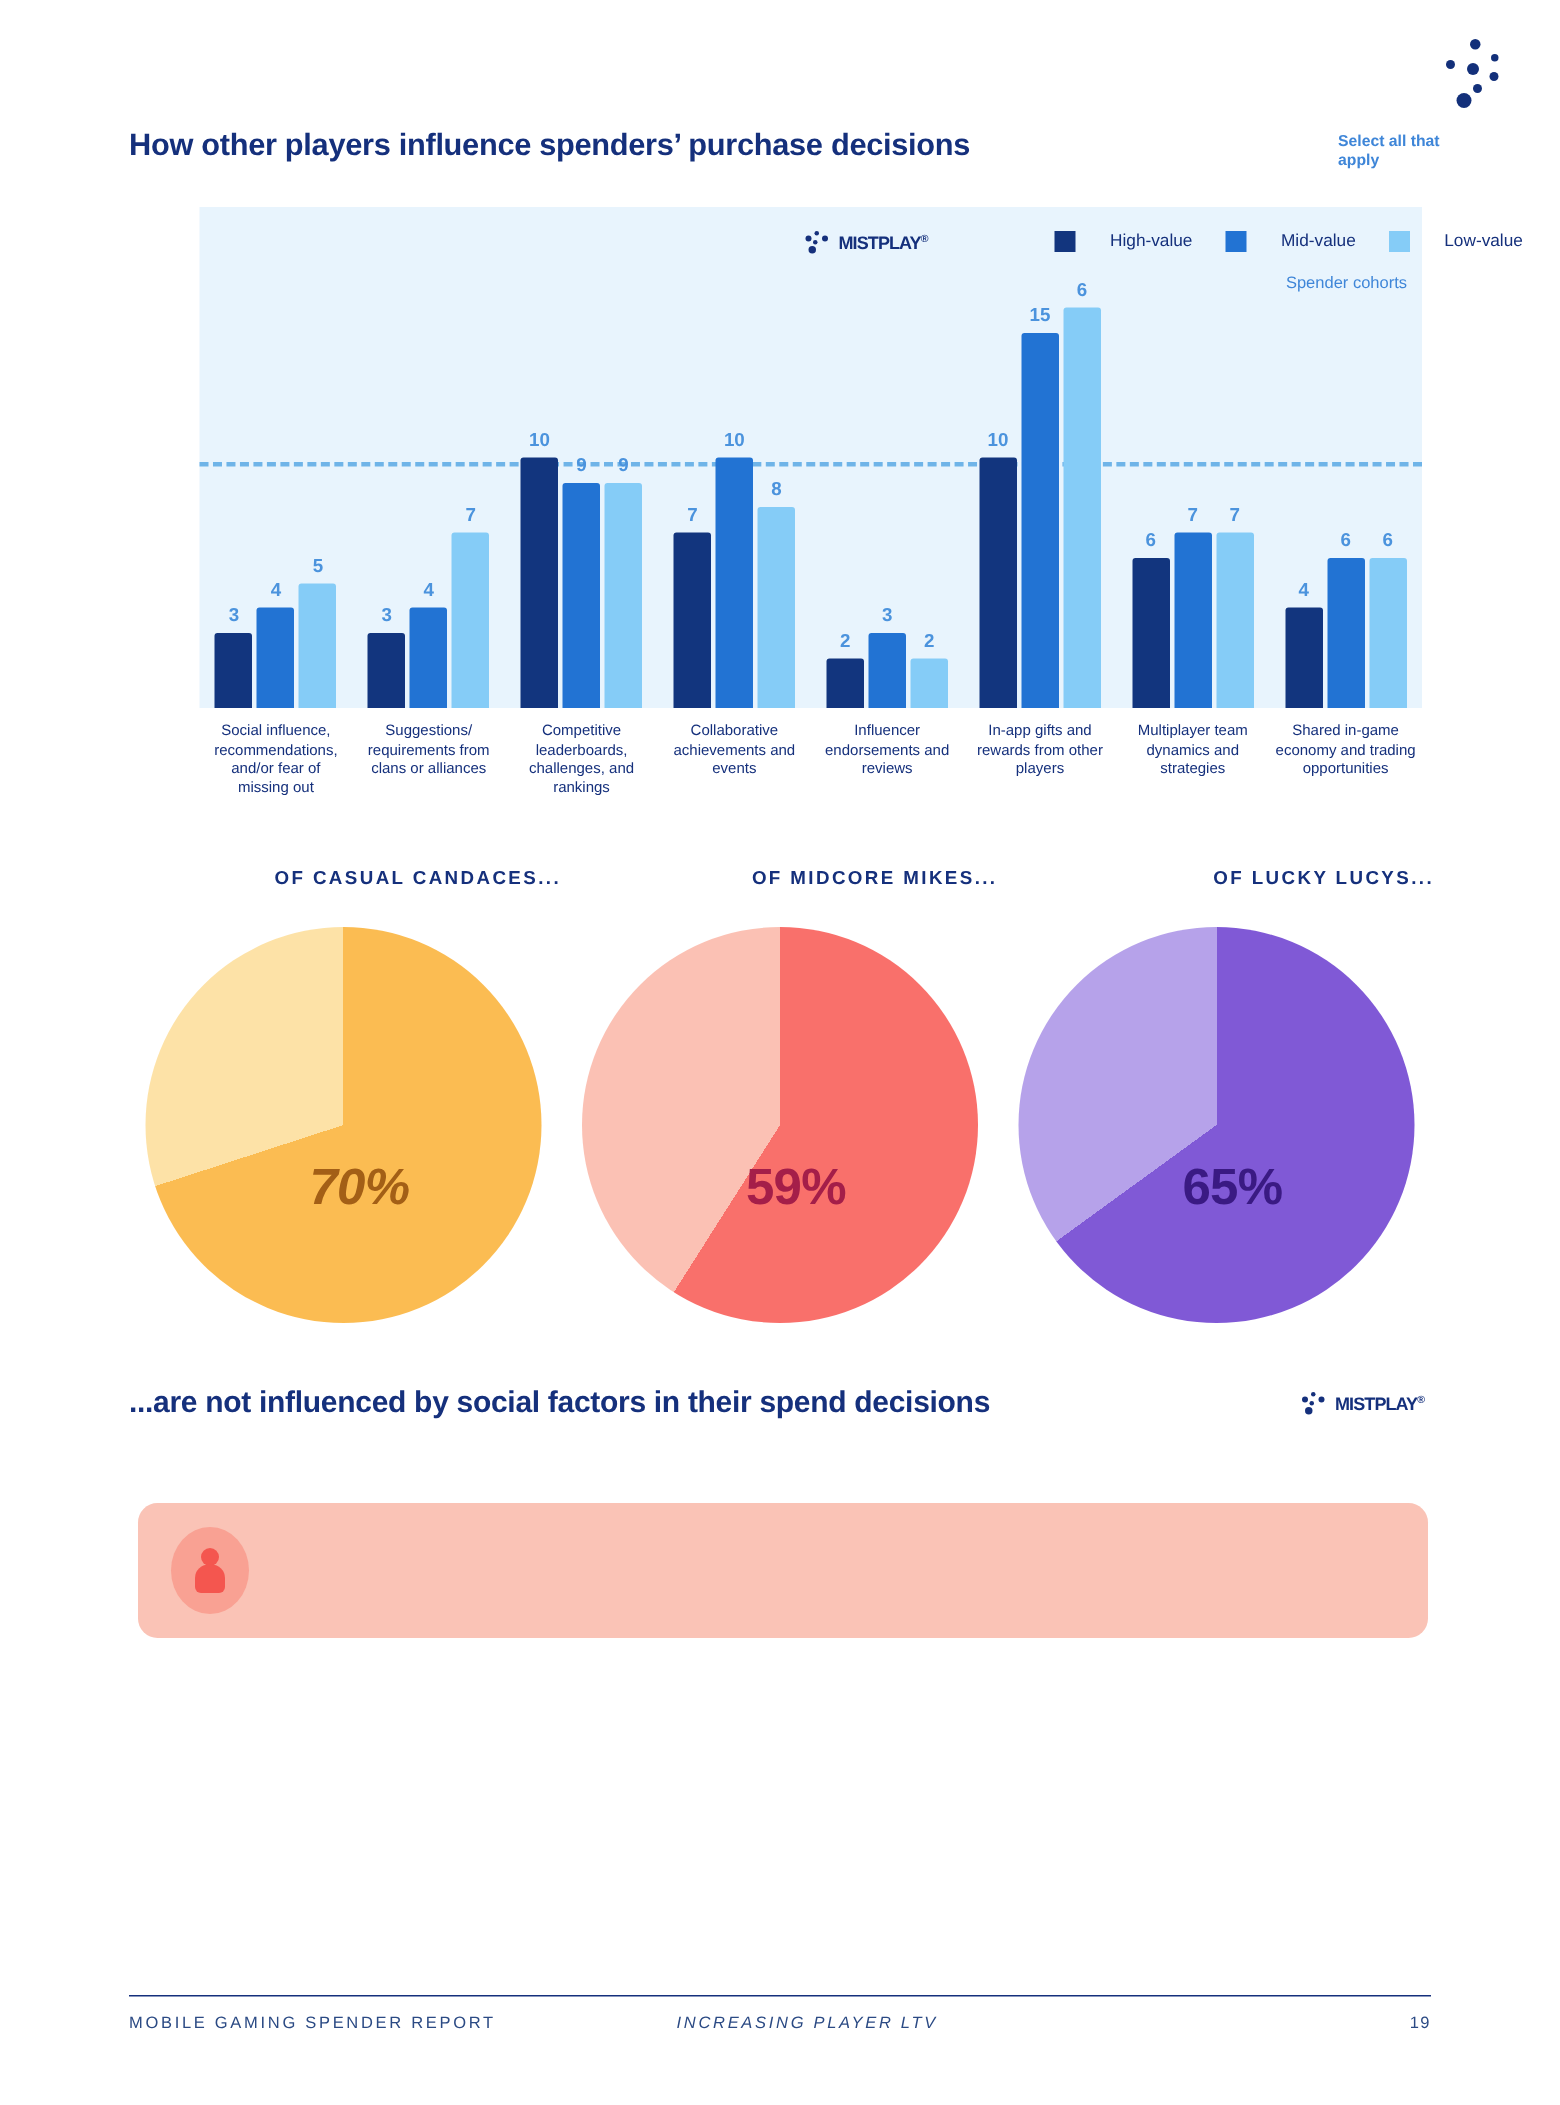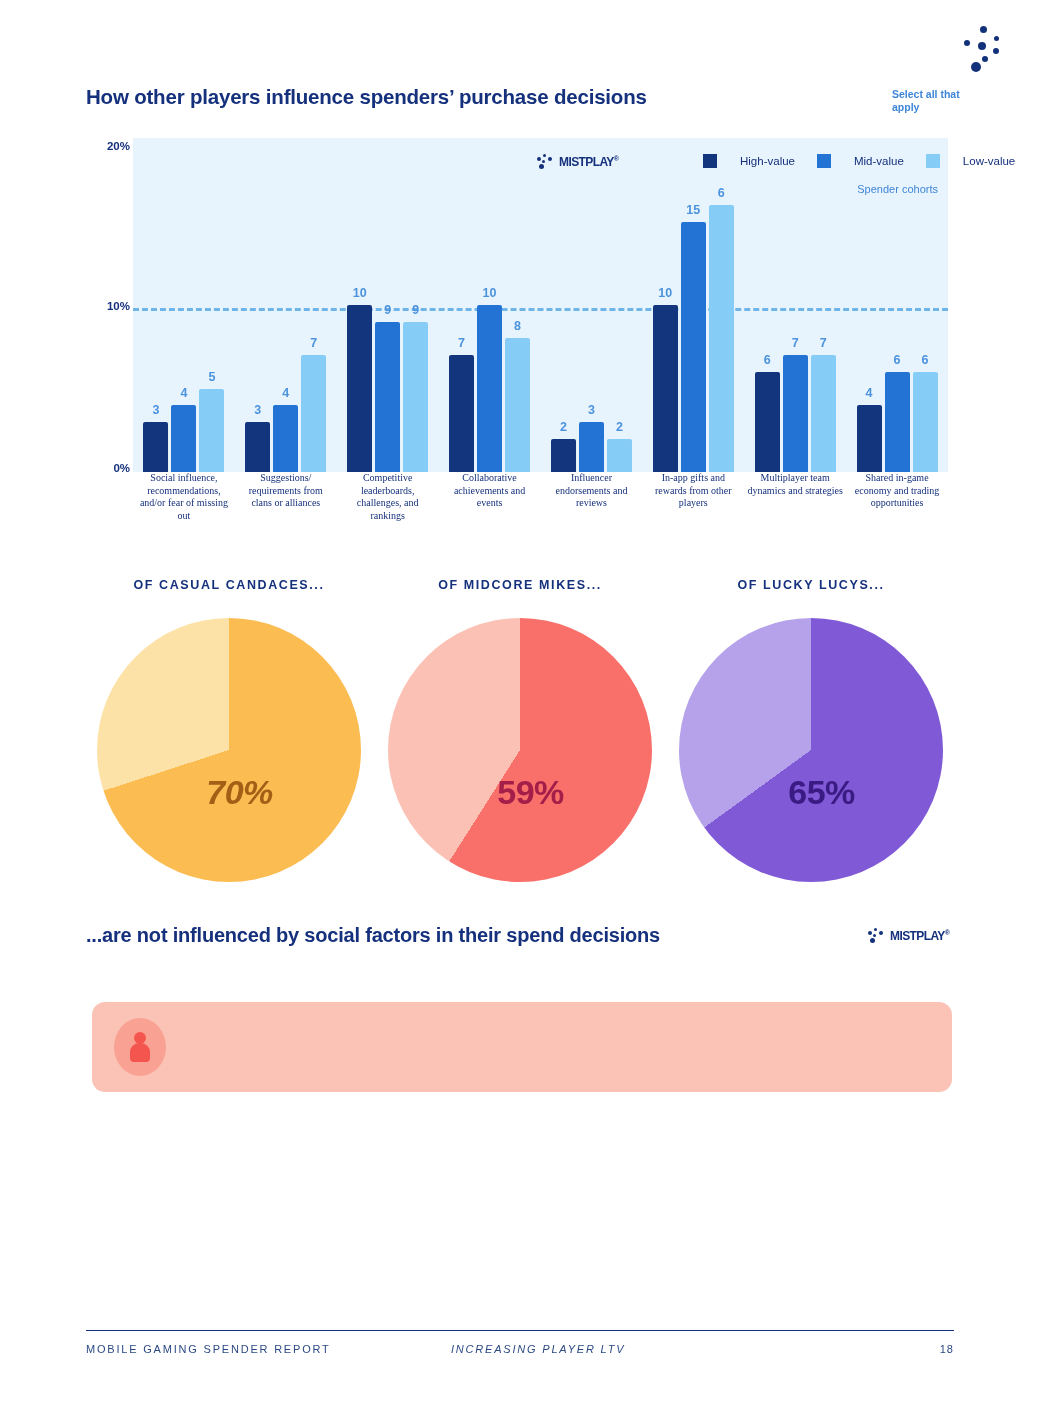--- a/index.html
+++ b/index.html
@@ -59,35 +59,35 @@
   .logo-text sup { font-size: 7px; vertical-align: super; }
 
   .groups { position: absolute; left: 0; bottom: 0; width: 100%; height: 334px; display: flex; }
   .grp { flex: 1; position: relative; height: 100%; display: flex; align-items: flex-end; justify-content: center; gap: 3px; }
   .bar { width: 25px; position: relative; border-radius: 2px 2px 0 0; }
   .bar-val {
     position: absolute; left: 50%; transform: translateX(-50%);
     top: -19px; font-size: 12.5px; font-weight: bold; color: #4b93dd; white-space: nowrap;
   }
 
-  .xlabels { position: absolute; left: 47px; top: 334px; width: 815px; display: flex; font-family: Liberation Serif, serif; }
+  .xlabels { position: absolute; left: 47px; top: 344px; width: 815px; display: flex; }
   .xlabel {
     flex: 1; text-align: center; font-size: 10px; line-height: 12.6px;
     color: #15307c; padding: 0 3px;
   }
 
   
   .pies { position: absolute; left: 86px; top: 578px; width: 868px; height: 330px; }
   .pie-col { position: absolute; top: 0; width: 290px; text-align: center; }
   .pie-col.c1 { left: -2px; }
   .pie-col.c2 { left: 289px; }
   .pie-col.c3 { left: 580px; }
   .pie-head {
     font-size: 12.5px; font-weight: bold; color: #15307c;
-    letter-spacing: 1.6px; margin-bottom: 26px;
+    letter-spacing: 1.6px; margin-bottom: 26px; text-align: right;
   }
   .pie { position: relative; width: 264px; height: 264px; margin: 0 auto; border-radius: 50%; }
   .pie-pct {
     position: absolute; left: 54%; top: 66%; transform: translate(-50%,-50%);
     font-size: 34px; font-weight: bold; letter-spacing: -0.5px;
   }
 
   
   .sub-heading {
     position: absolute; left: 86px; top: 924px;
@@ -132,25 +132,20 @@
     <i style="left:31px;top:22px;width:6px;height:6px;"></i>
     <i style="left:20px;top:30px;width:6px;height:6px;"></i>
     <i style="left:9px;top:36px;width:10px;height:10px;"></i>
   </div>
 
   <div class="page-title">How other players influence spenders’ purchase decisions</div>
   <div class="select-all">Select all that apply</div>
 
   <div class="chart-wrap">
 
-    <div class="y-axis">
-      <div class="y-tick t20">20%</div>
-      <div class="y-tick t10">10%</div>
-      <div class="y-tick t0">0%</div>
-    </div>
 
     <div class="plot">
 
       <div class="avg-line"></div>
 
       <div class="logo-mark">
         <span class="logo-dots">
           <i style="left:0;top:3px;width:4px;height:4px;"></i>
           <i style="left:6px;top:0;width:3px;height:3px;"></i>
           <i style="left:11px;top:3px;width:4px;height:4px;"></i>
@@ -319,16 +314,16 @@
         <span class="head"></span>
           <span class="body"></span>
       </span>
     </div>
   </div>
 
   <div class="footer-rule"></div>
   <div class="footer">
     <span class="f-left">MOBILE GAMING SPENDER REPORT</span>
     <span class="f-mid">INCREASING PLAYER LTV</span>
-    <span class="f-right">18</span>
+    <span class="f-right">19</span>
   </div>
 
 </div>
 
 </body></html>

